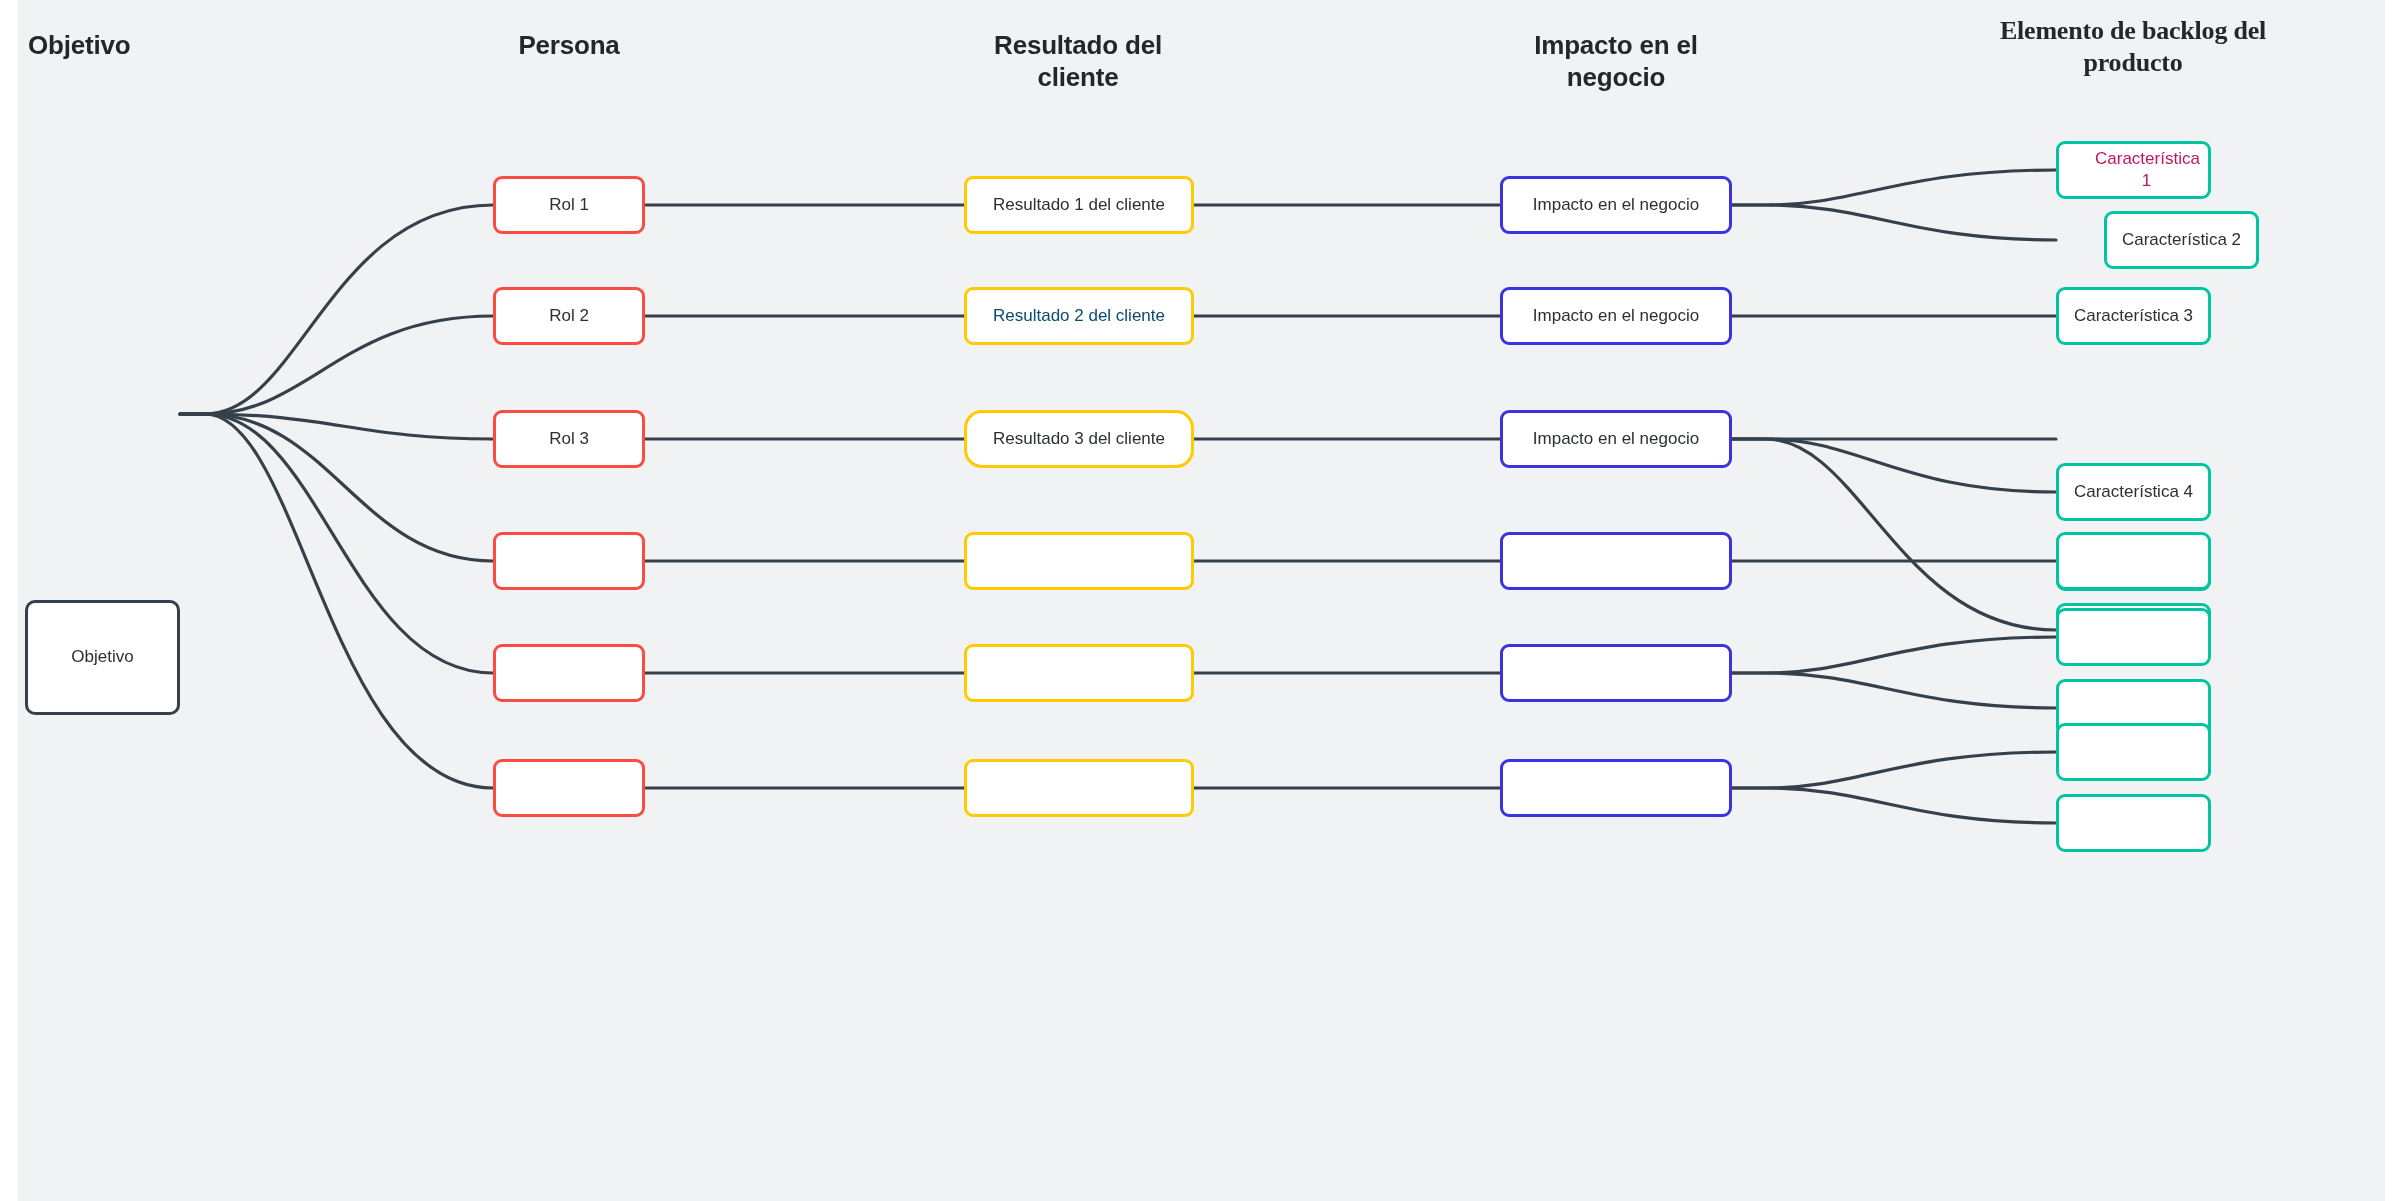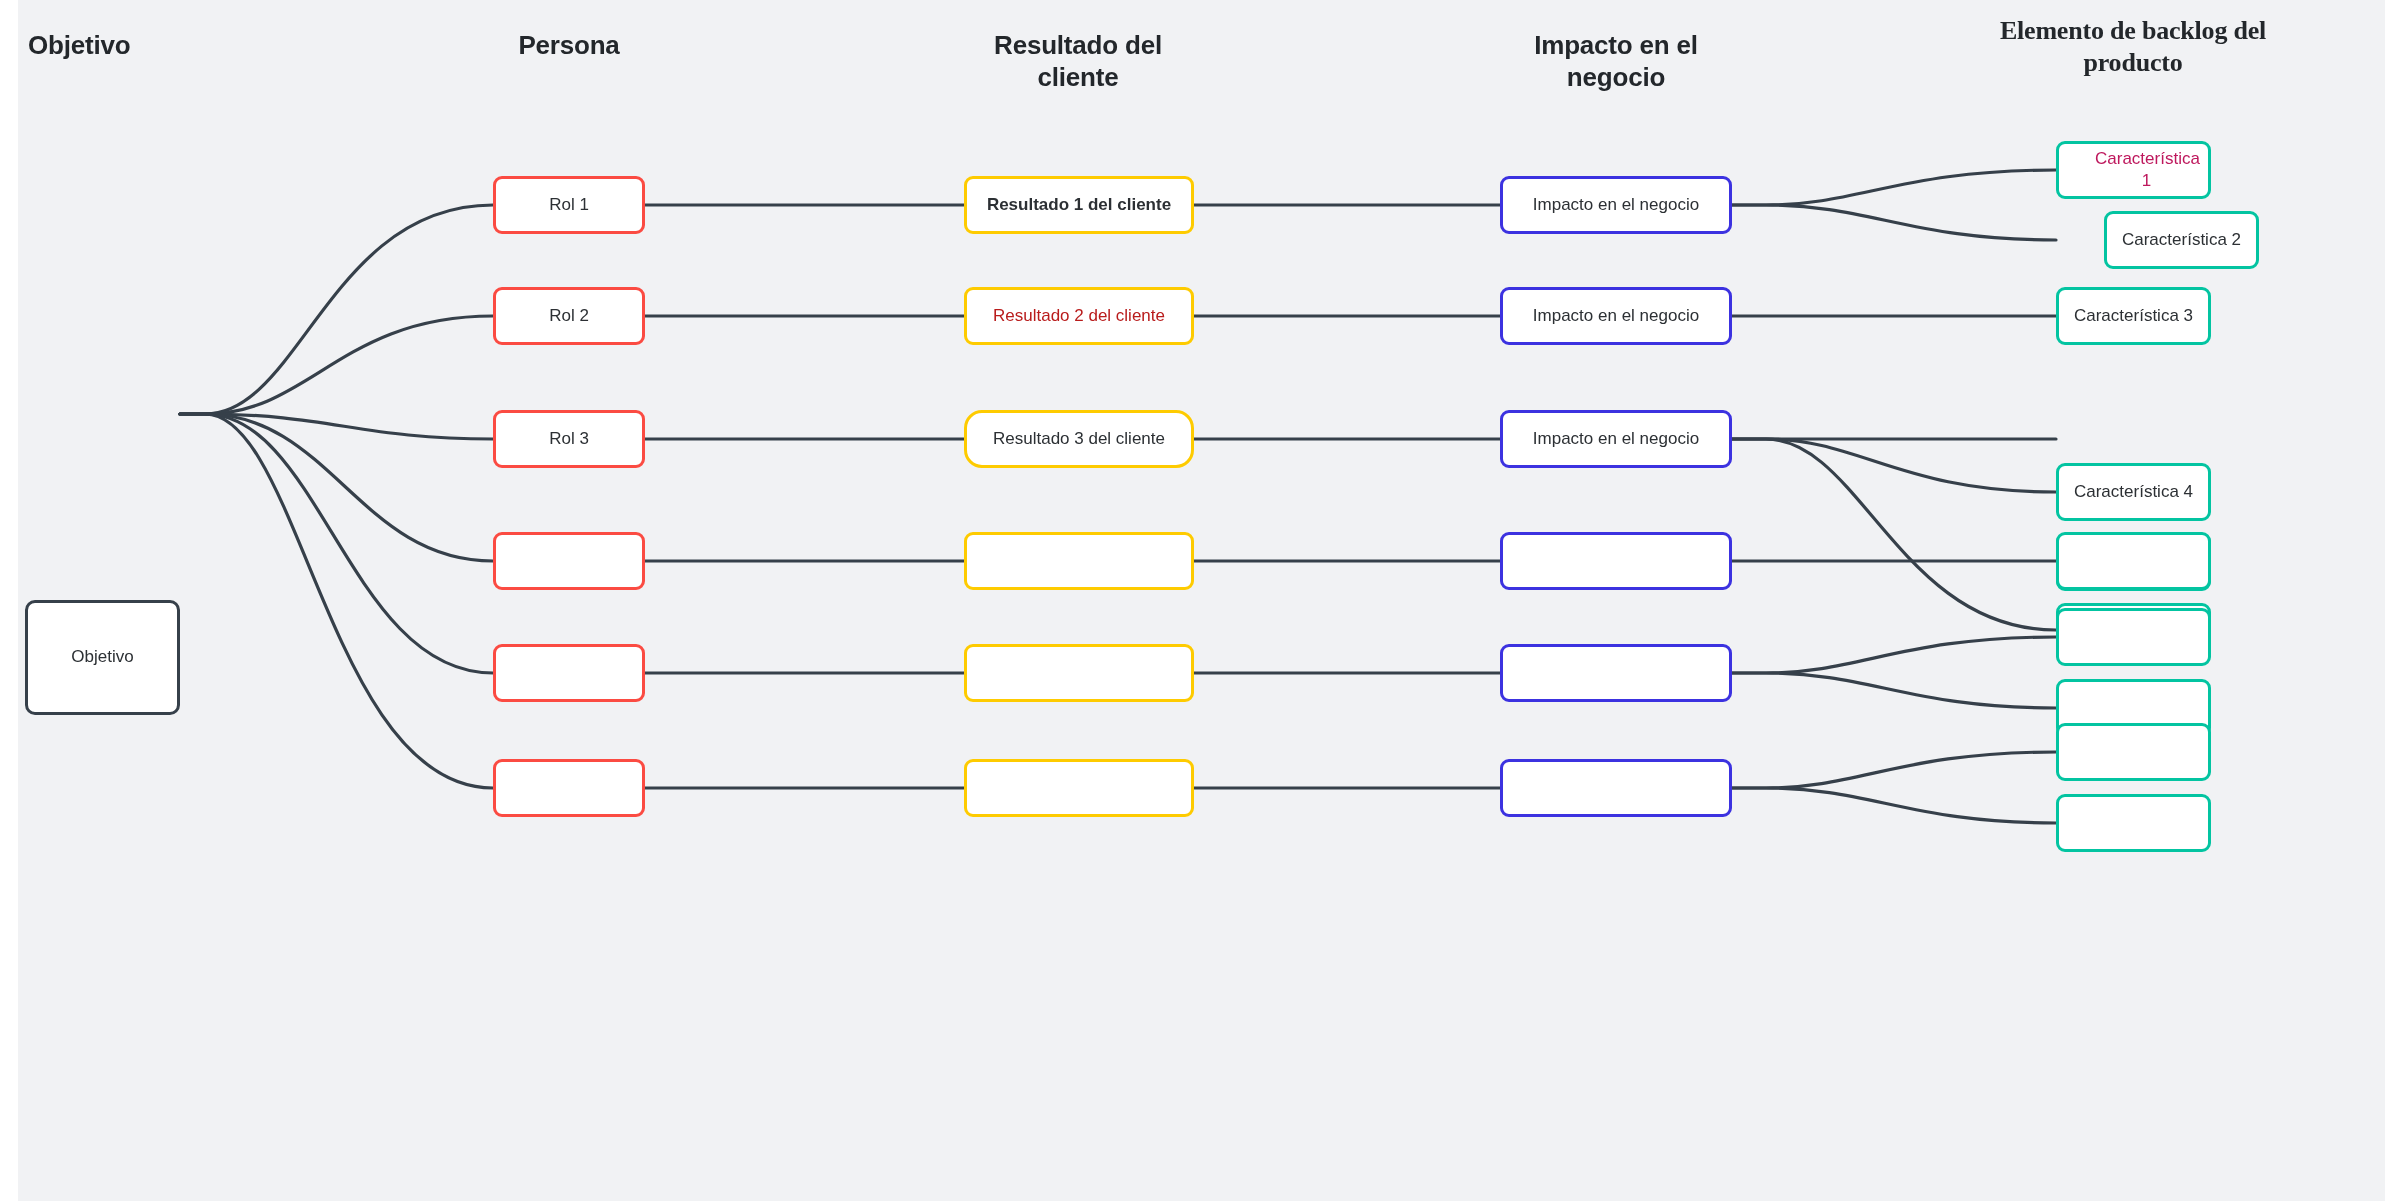--- a/index.html
+++ b/index.html
@@ -157,37 +157,37 @@
     </g>
   </svg>
 
   <div class="node node-goal" style="left: 25px; top: 600px; width: 155px; height: 115px; border-color: rgb(54, 64, 74); color: rgb(44, 48, 52);">
     <span class="node-label">Objetivo</span>
   </div>
 
   <div class="node node-persona" style="left: 493px; top: 176px; width: 152px; height: 58px; border-color: rgb(251, 75, 66); color: rgb(44, 48, 52);">
     <span class="node-label">Rol 1</span>
   </div>
-  <div class="node node-outcome" style="left: 964px; top: 176px; width: 230px; height: 58px; border-color: rgb(254, 203, 0); color: rgb(44, 48, 52); font-weight: bold;">
+  <div class="node node-outcome" style="left: 964px; top: 176px; width: 230px; height: 58px; border-color: rgb(254, 203, 0); color: rgb(44, 48, 52);">
     <span class="node-label">Resultado 1 del cliente</span>
   </div>
   <div class="node node-impact" style="left: 1500px; top: 176px; width: 232px; height: 58px; border-color: rgb(60, 50, 224); color: rgb(44, 48, 52);">
     <span class="node-label">Impacto en el negocio</span>
   </div>
   <div class="node node-feature" style="left: 2056px; top: 141px; width: 155px; height: 58px; border-color: rgb(3, 196, 161); color: #be185d; padding-left: 36px;">
     <span class="node-label">Característica 1</span>
   </div>
   <div class="node node-feature" style="left: 2056px; top: 211px; width: 155px; height: 58px; border-color: rgb(3, 196, 161); color: rgb(44, 48, 52); margin-left: 48px;">
     <span class="node-label">Característica 2</span>
   </div>
 
   <div class="node node-persona" style="left: 493px; top: 287px; width: 152px; height: 58px; border-color: rgb(251, 75, 66); color: rgb(44, 48, 52);">
     <span class="node-label">Rol 2</span>
   </div>
-  <div class="node node-outcome" style="left: 964px; top: 287px; width: 230px; height: 58px; border-color: rgb(254, 203, 0); color: #b91c1c;">
+  <div class="node node-outcome" style="left: 964px; top: 287px; width: 230px; height: 58px; border-color: rgb(254, 203, 0); color: #0c4a6e;">
     <span class="node-label">Resultado 2 del cliente</span>
   </div>
   <div class="node node-impact" style="left: 1500px; top: 287px; width: 232px; height: 58px; border-color: rgb(60, 50, 224); color: rgb(44, 48, 52);">
     <span class="node-label">Impacto en el negocio</span>
   </div>
   <div class="node node-feature" style="left: 2056px; top: 287px; width: 155px; height: 58px; border-color: rgb(3, 196, 161); color: rgb(44, 48, 52);">
     <span class="node-label">Característica 3</span>
   </div>
 
   <div class="node node-persona" style="left: 493px; top: 410px; width: 152px; height: 58px; border-color: rgb(251, 75, 66); color: rgb(44, 48, 52);">

